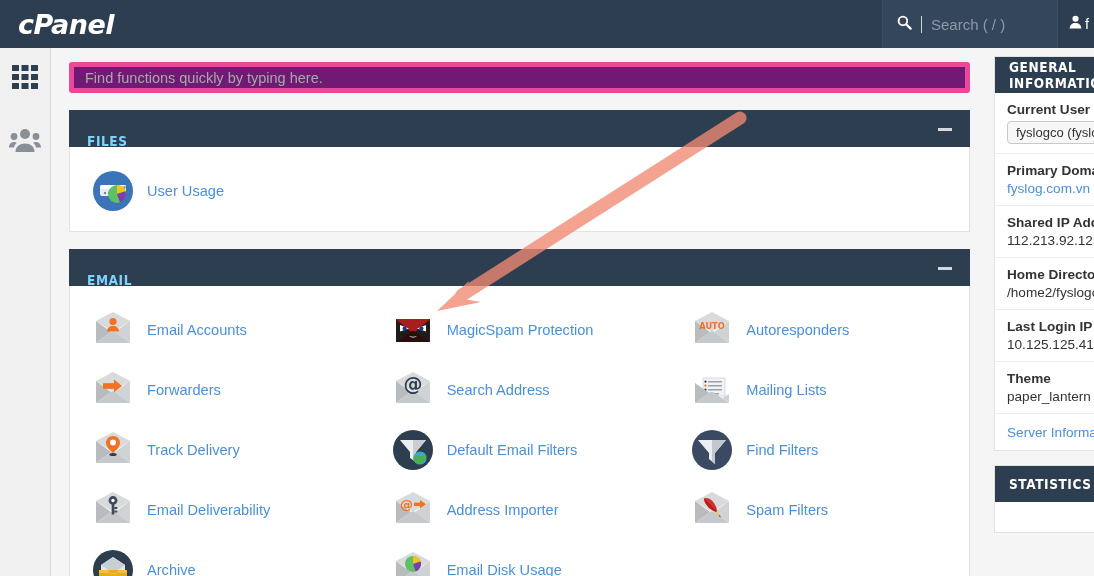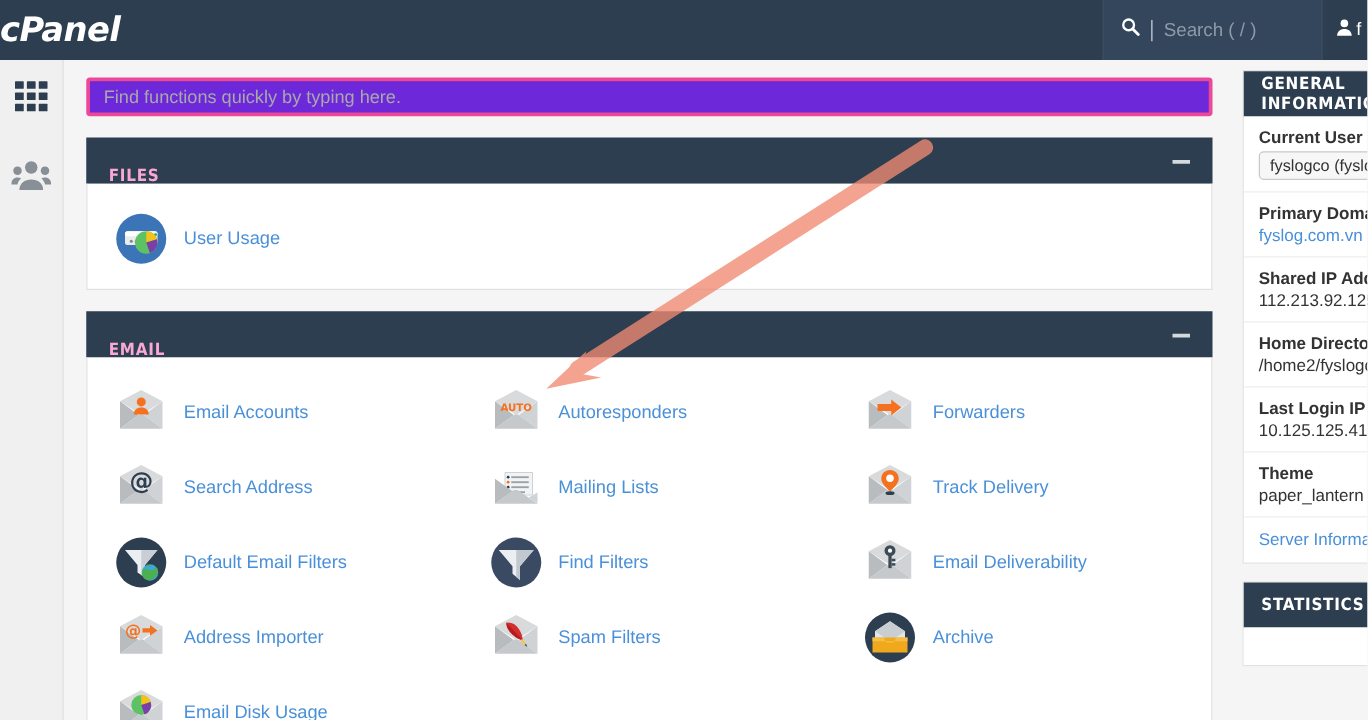--- a/index.html
+++ b/index.html
@@ -10,21 +10,21 @@
     background: #f5f5f5;
   }
   #app { position: relative; width: 1094px; height: 576px; }
 
   
   .topbar {
     position: absolute; left: 0; top: 0; width: 1094px; height: 48px;
     background: #2d3e50; display: flex; align-items: stretch;
   }
   .brand {
-    width: 188px; display: flex; align-items: center; 
+    width: 188px; display: flex; align-items: center; padding-left: 18px;
   }
   .brand-text {
     color: #ffffff; font-size: 27px; font-weight: bold; letter-spacing: -0.5px;
     font-style: italic; font-family: "DejaVu Sans", sans-serif;
   }
   .topbar-spacer { flex: 1; }
   .searchwrap {
     width: 176px; background: #33465c; display: flex; align-items: center;
     gap: 9px; padding: 0 14px; border-left: 1px solid #3b4d63;
     border-right: 1px solid #3b4d63; position: relative;
@@ -52,34 +52,34 @@
     gap: 22px;
   }
   .rail-btn { width: 40px; height: 40px; display: flex; align-items: center; justify-content: center; cursor: pointer; }
 
   
   .main {
     position: absolute; left: 51px; top: 48px; width: 937px; height: 528px;
     background: #f5f5f5; padding: 14px 18px 0 18px; overflow: hidden;
   }
   .findbar {
-    width: 901px; height: 31px; background: #6d28d9;
-    border: 3px solid #ec4899; border-radius: 3px;
+    width: 901px; height: 31px; background: #701a75;
+    border: 5px solid #ec4899; border-radius: 3px;
     display: flex; align-items: center; padding: 0 11px;
     box-shadow: inset 0 1px 1px rgba(0,0,0,0.04);
   }
   .findbar-ph { color: #a9a9a9; font-size: 14.5px; }
 
   .panel { width: 901px; margin-top: 17px; }
   .panel-head {
     height: 37px; background: #2d3e50; display: flex; align-items: center;
     padding: 0 18px; justify-content: space-between;
   }
   .panel-title {
-    color: #f9a8d4; font-size: 13.5px; font-weight: bold; letter-spacing: 0.6px;
+    color: #7dd3fc; font-size: 13.5px; font-weight: bold; letter-spacing: 0.6px;
     font-family: "DejaVu Sans Condensed", "Liberation Sans Narrow", "Liberation Sans", sans-serif;
     margin-top: 24px;
   }
   .collapse-btn {
     width: 14px; height: 14px; position: relative; cursor: pointer;
   }
   .collapse-btn::after {
     content: ""; position: absolute; left: 0; top: 6px; width: 14px; height: 3px;
     background: #d4d9de;
   }
@@ -251,20 +251,37 @@
                 <path d="M4 34 L19.5 22.5 L22.5 22.5 L38 34 Z" fill="#c6c9cc"></path>
                 <g transform="translate(21,16)">
                   <circle cx="0" cy="-3.5" r="3.6" fill="#f4711f"></circle>
                   <path d="M-6 6.5c0-3.6 2.7-5.6 6-5.6s6 2 6 5.6z" fill="#f4711f"></path>
                 </g>
               </svg>
             </span>
             <span class="label">Email Accounts</span>
           </div>
 
+          <div class="cell">
+            <span class="icon">
+              <svg width="42" height="42" viewBox="0 0 42 42">
+                <rect x="4" y="10" width="34" height="23" fill="#7d1212"></rect>
+                <path d="M4 10 L38 10 L21 24 Z" fill="#a81d1d"></path>
+                <path d="M4 33 L4 11 L19 23 Z" fill="#1d1d1d"></path>
+                <path d="M38 33 L38 11 L23 23 Z" fill="#1d1d1d"></path>
+                <path d="M4 33 L20 22 L22 22 L38 33 Z" fill="#2a0c0c"></path>
+                <path d="M8 16 L17 19.5 L8 22.5 Z" fill="#ffffff"></path>
+                <path d="M34 16 L25 19.5 L34 22.5 Z" fill="#ffffff"></path>
+                <ellipse cx="12.6" cy="19.6" rx="2.1" ry="2.1" fill="#1b3a8c"></ellipse>
+                <ellipse cx="29.4" cy="19.6" rx="2.1" ry="2.1" fill="#1b3a8c"></ellipse>
+                <path d="M17 27 Q21 30 25 27 Q21 28.4 17 27 Z" fill="#ffffff"></path>
+              </svg>
+            </span>
+            <span class="label">MagicSpam Protection</span>
+          </div>
 
           <div class="cell">
             <span class="icon">
               <svg width="42" height="42" viewBox="0 0 42 42">
                 <path d="M4 12 L21 3 L38 12 L38 34 L4 34 Z" fill="#ffffff"></path>
                 <path d="M4 12 L21 3 L38 12 L21 23 Z" fill="#d8dadc"></path>
                 <path d="M4 12 L4 34 L19 23 Z" fill="#b9bcbf"></path>
                 <path d="M38 12 L38 34 L23 23 Z" fill="#d0d3d5"></path>
                 <path d="M4 34 L19.5 22.5 L22.5 22.5 L38 34 Z" fill="#c6c9cc"></path>
                 <text x="21" y="19.5" font-family="DejaVu Sans, sans-serif" font-size="8.2" font-weight="bold" fill="#f4711f" text-anchor="middle">AUTO</text>

